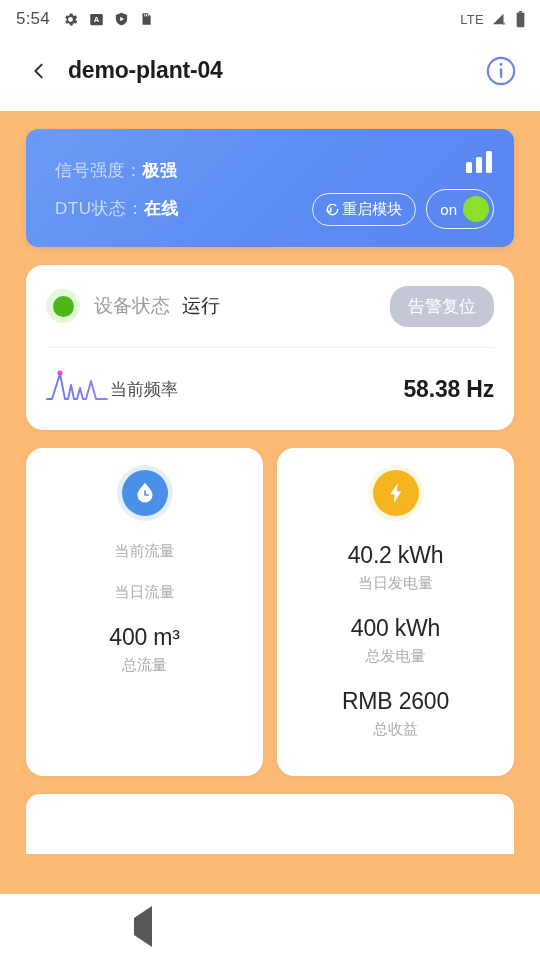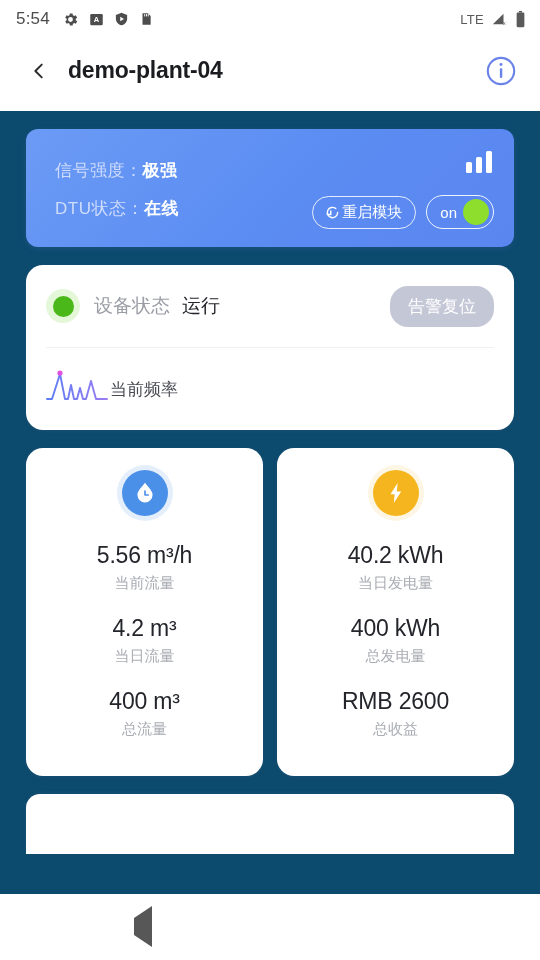--- a/index.html
+++ b/index.html
@@ -5,21 +5,21 @@
   * { box-sizing: border-box; margin: 0; padding: 0; }
   html, body {
     width: 540px; height: 960px;
     font-family: "Liberation Sans", "DejaVu Sans", sans-serif;
     background: #ffffff;
     overflow: hidden;
   }
   #app {
     position: relative;
     width: 540px; height: 960px;
-    background: #0c4a6e;
+    background: #fdba74;
   }
 
   
   .statusbar {
     height: 38px;
     background: #ffffff;
     display: flex;
     align-items: center;
     padding: 0 14px 0 16px;
   }
@@ -104,21 +104,21 @@
     border-radius: 20px;
     padding: 6px 13px 6px 10px;
     color: #ffffff;
     font-size: 15px;
   }
   .toggle {
     display: flex; align-items: center; gap: 6px;
     border: 1.4px solid rgba(255,255,255,.9);
     border-radius: 20px;
     padding: 3px 4px 3px 13px;
-    height: 34px;
+    height: 40px;
   }
   .toggle .tg-label { font-size: 15px; color: #ffffff; }
   .toggle .knob {
     width: 26px; height: 26px; border-radius: 50%;
     background: #8ede2e;
   }
 
   
   .card {
     background: #ffffff;
@@ -317,38 +317,37 @@
               <linearGradient id="wg" x1="0" y1="0" x2="1" y2="0">
                 <stop offset="0" stop-color="#5b7cf5"></stop>
                 <stop offset="1" stop-color="#9b7cf0"></stop>
               </linearGradient>
             </defs>
             <path d="M1 31 L6 31 L14 6 L19 31 L22 31 L25 17 L28 31 L31 31 L34 20 L37 31 L40 31 L45 13 L50 31 L61 31" fill="none" stroke="url(#wg)" stroke-width="1.9" stroke-linejoin="round" stroke-linecap="round"></path>
             <circle cx="14" cy="5" r="2.6" fill="#e151e0"></circle>
           </svg>
         </span>
         <span class="freq-label">当前频率</span>
+        <span class="freq-value">58.38 Hz</span>
       </div>
     </div>
 
     <div class="metrics">
 
       <div class="card metric-card">
         <span class="metric-icon water">
           <svg width="26" height="26" viewBox="0 0 24 24">
             <path d="M12 2.5c4 5 7 8 7 11.2A7 7 0 0 1 5 13.7C5 10.5 8 7.5 12 2.5z" fill="#ffffff"></path>
             <path d="M12 10.2v3.6h3" fill="none" stroke="#4a90e8" stroke-width="1.5" stroke-linecap="round" stroke-linejoin="round"></path>
           </svg>
         </span>
         <div class="m-item">
-          <div class="m-value">5.56 m³/h</div>
           <div class="m-label">当前流量</div>
         </div>
         <div class="m-item">
-          <div class="m-value">4.2 m³</div>
           <div class="m-label">当日流量</div>
         </div>
         <div class="m-item">
           <div class="m-value">400 m³</div>
           <div class="m-label">总流量</div>
         </div>
       </div>
 
       <div class="card metric-card">
         <span class="metric-icon bolt">

